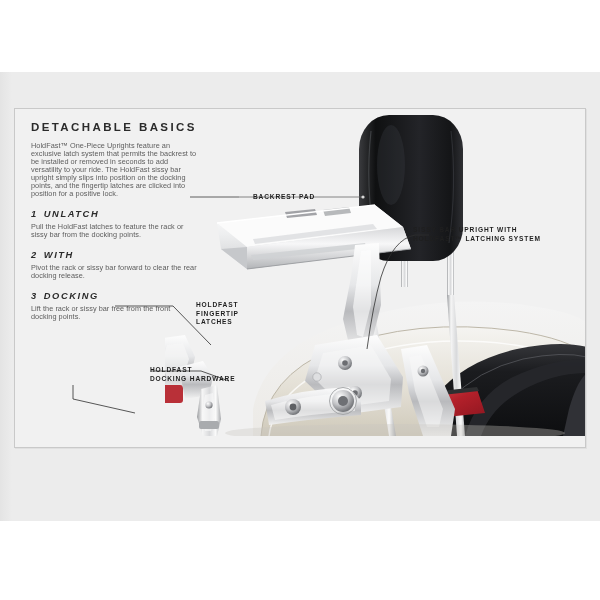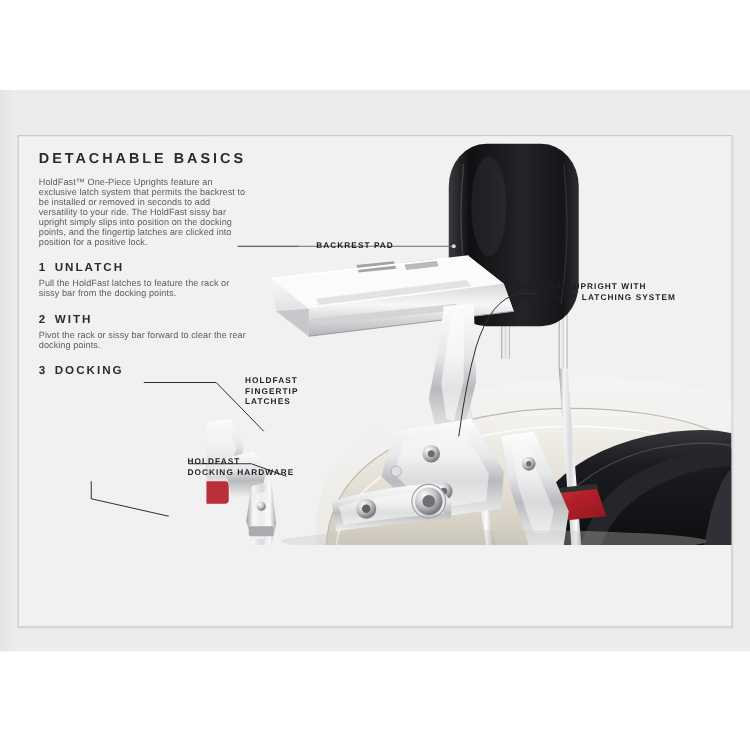--- a/index.html
+++ b/index.html
@@ -21,21 +21,21 @@
   #outer-panel-shade{
     position:absolute;
     left:0; top:72px; width:12px; height:449px;
     background:linear-gradient(to right,#e4e4e4,#ececec);
   }
 
   
   #content-card{
     position:absolute;
     left:14px; top:108px;
-    width:572px; height:394px;
+    width:572px; height:340px;
     background:#f1f1f1;
     border:1px solid #c9c9c9;
     box-shadow:1px 1px 0 rgba(0,0,0,.05);
     box-sizing:border-box;
     overflow:hidden;
   }
 
   
   #text-column{
     position:absolute;
@@ -59,20 +59,21 @@
     letter-spacing:.05px;
   }
   .step-block{ margin-top:11px; }
   .step-head{
     font-size:9.3px;
     font-weight:bold;
     letter-spacing:1.6px;
     color:#2b2b2b;
     margin:0 0 4px 0;
     white-space:nowrap;
+    font-style:italic;
   }
   .step-head .step-num{ margin-right:6px; }
 
   
   #photo-area{
     position:absolute;
     left:150px; top:0;
     width:422px; height:327px;
     overflow:hidden;
   }
@@ -276,27 +277,28 @@
       <div class="step-head">
         <span class="step-num">1</span><span>UNLATCH</span>
       </div>
       <p class="body-copy">Pull the HoldFast latches to feature the rack or sissy bar from the docking points.</p>
     </div>
 
     <div class="step-block">
       <div class="step-head">
         <span class="step-num">2</span><span>WITH</span>
       </div>
-      <p class="body-copy">Pivot the rack or sissy bar forward to clear the rear docking points.</p>
+      <p class="body-copy">Pivot the rack or sissy bar forward to clear the rear docking release.</p>
     </div>
 
     <div class="step-block">
       <div class="step-head">
         <span class="step-num">3</span><span>DOCKING</span>
       </div>
+      <p class="body-copy">Lift the rack or sissy bar free from the front docking points.</p>
     </div>
 
   </div>
 </div>
 
 <div class="callout" id="callout-backrest-pad">
   <span>BACKREST PAD</span>
 </div>
 
 <div class="callout" id="callout-sissy-bar">

